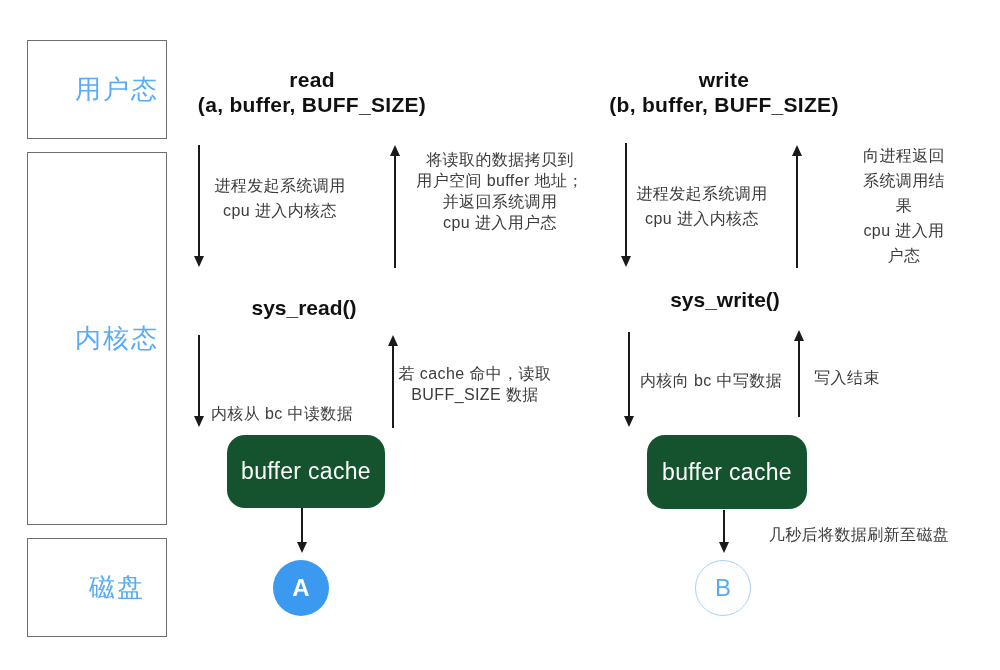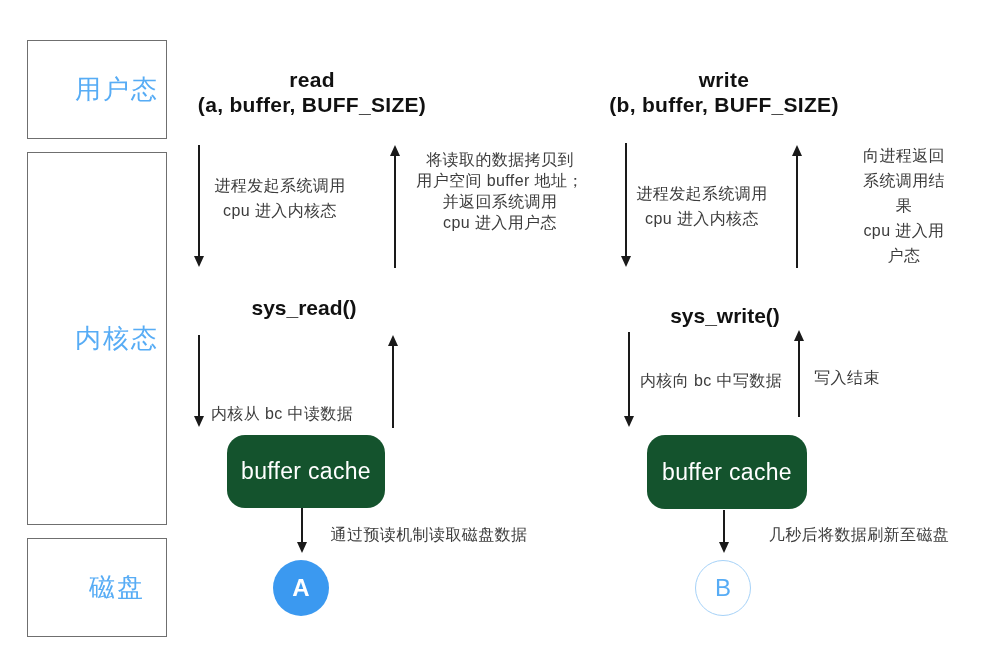--- a/index.html
+++ b/index.html
@@ -138,44 +138,45 @@
 用户空间 buffer 地址；
 并返回系统调用
 cpu 进入用户态</div>
 
   <div class="kernel-fn" style="left:304px; top:308px;">sys_read()</div>
 
   <div class="arrow down" style="left:198px; top:335px; height:81px;"></div>
   <div class="note" style="left:282px; top:377px;margin-top:36px;">内核从 bc 中读数据</div>
 
   <div class="arrow up" style="left:392px; top:346px; height:82px;"></div>
+  <div class="note tight" style="left:475px; top:384px;">若 cache 命中，读取
+BUFF_SIZE 数据</div>
 
   <div class="cache-box" style="left:227px; top:435px; width:158px; height:73px;">
     <span>buffer cache</span>
   </div>
 
   <div class="arrow down" style="left:301px; top:508px; height:34px;"></div>
-  <div class="note" style="left:429px; top:534px; white-space:nowrap;">通过预读机制读取磁盘数据</div>
 
   <div class="disk-node filled" style="left:273px; top:560px;">
     <span>A</span>
   </div>
 
   <div class="flow-title" style="left:724px; top:92px;">write
 (b, buffer, BUFF_SIZE)</div>
 
   <div class="arrow down" style="left:625px; top:143px; height:113px;"></div>
   <div class="note" style="left:702px; top:206px;">进程发起系统调用
 cpu 进入内核态</div>
 
   <div class="arrow up" style="left:796px; top:156px; height:112px;"></div>
   <div class="note" style="left:904px; top:205px;">向进程返回系统调用结果
 cpu 进入用户态</div>
 
-  <div class="kernel-fn" style="left:725px; top:316px;">sys_write()</div>
+  <div class="kernel-fn" style="left:725px; top:300px;">sys_write()</div>
 
   <div class="arrow down" style="left:628px; top:332px; height:84px;"></div>
   <div class="note" style="left:711px; top:380px;">内核向 bc 中写数据</div>
 
   <div class="arrow up" style="left:798px; top:341px; height:76px;"></div>
   <div class="note" style="left:847px; top:377px; white-space:nowrap;">写入结束</div>
 
   <div class="cache-box" style="left:647px; top:435px; width:160px; height:74px;">
     <span>buffer cache</span>
   </div>

